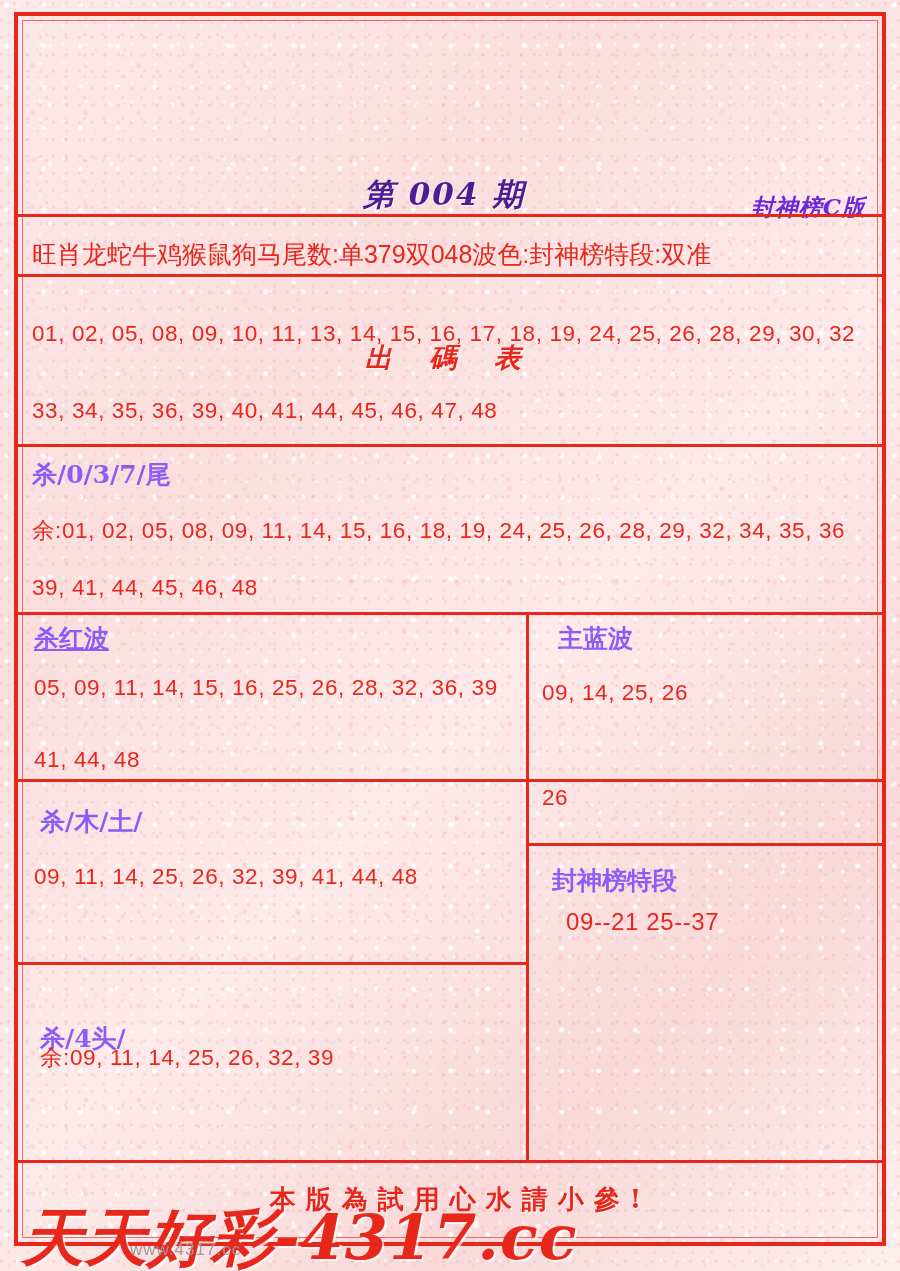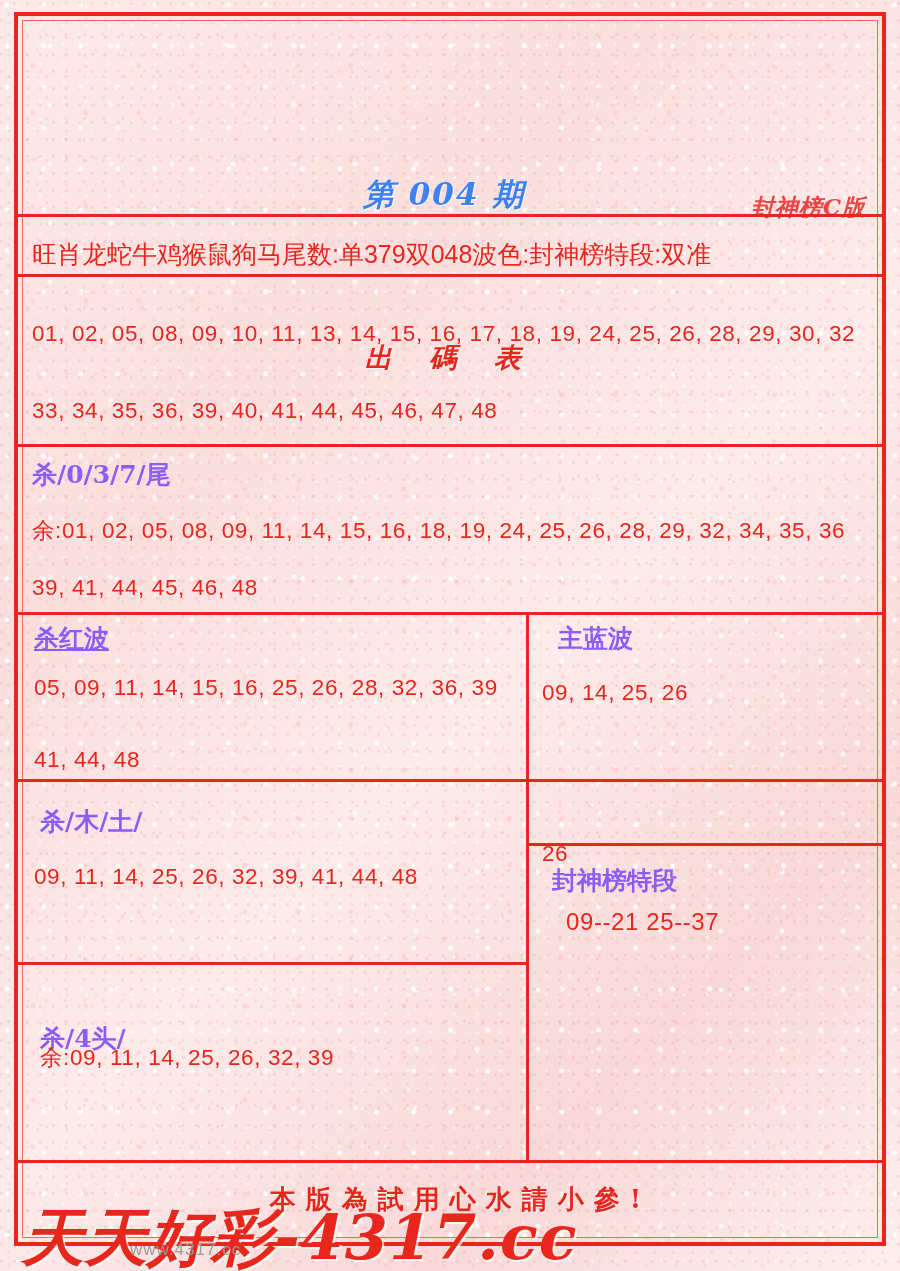--- a/index.html
+++ b/index.html
@@ -85,33 +85,33 @@
     white-space: nowrap;
   }
   .issue {
     position: absolute;
     left: 345px;
     top: 158px;
     font-family: "DejaVu Serif", serif;
     font-size: 31px;
     font-style: italic;
     font-weight: bold;
-    color: #3b82f6;
+    color: #4c1d95;
     letter-spacing: 2px;
     text-shadow: 1px 1px 0 rgba(255,255,255,.8);
   }
   .edition {
     position: absolute;
     right: 16px;
     top: 176px;
     font-family: "DejaVu Serif", serif;
     font-size: 23px;
     font-weight: bold;
     font-style: italic;
-    color: #ef4444;
+    color: #6d28d9;
     letter-spacing: 1px;
   }
   .vline {
     position: absolute;
     width: 3px;
     background: #e8271c;
   }
   .hline {
     position: absolute;
     height: 3px;
@@ -251,21 +251,21 @@
 
 <div class="label-cjk" style="position:absolute; left:40px; top:805px;">杀/木/土/</div>
 <div class="numline" style="left:34px; width:480px; top:864px;">09, 11, 14, 25, 26, 32, 39, 41, 44, 48</div>
 
 <div class="label-cjk" style="position:absolute; left:40px; top:988px;margin-top:34px;">杀/4头/</div>
 <div class="numline" style="left:40px; width:470px; top:1042px;">余:09, 11, 14, 25, 26, 32, 39</div>
 
 <div class="label-cjk" style="position:absolute; left:542px; top:622px;margin-left:16px;">主蓝波</div>
 <div class="numline" style="left:542px; width:330px; top:680px;">09, 14, 25, 26</div>
 
-<div class="numline" style="left:542px; width:330px; top:841px;">26</div>
+<div class="numline" style="left:542px; width:330px; top:785px;">26</div>
 
 <div class="label-cjk" style="position:absolute; left:552px; top:864px;">封神榜特段</div>
 <div class="numline" style="left:566px; width:300px; top:908px; font-size:24px;">09--21  25--37</div>
 
 <div class="banner">
   <div class="banner-text">本版為試用心水請小參!</div>
 </div>
 
 <div class="wm-main">天天好彩-4317.cc</div>
 <div class="wm-sub">www.4317.cc</div>

